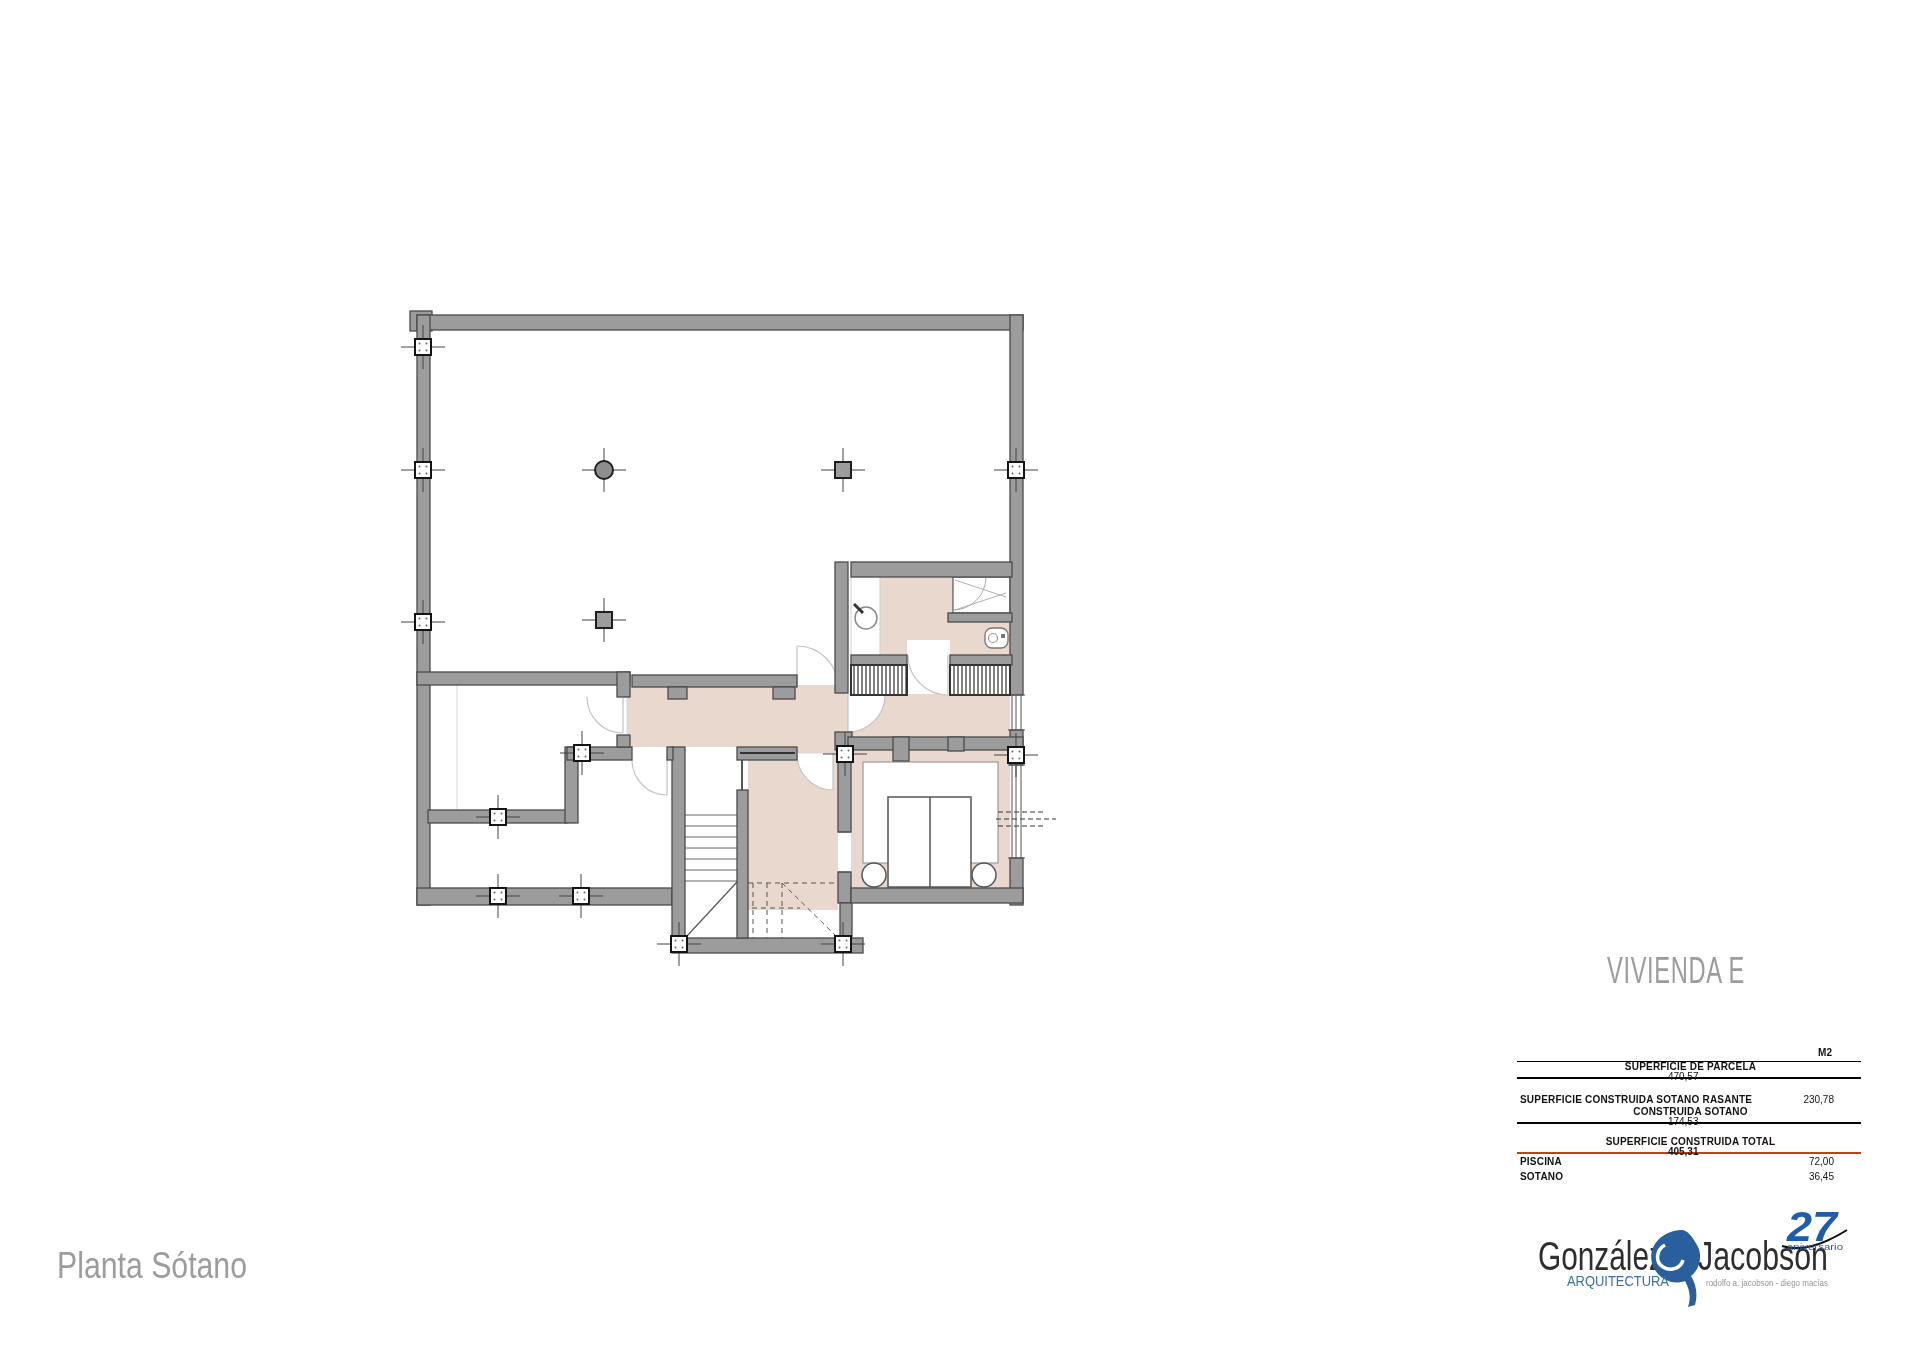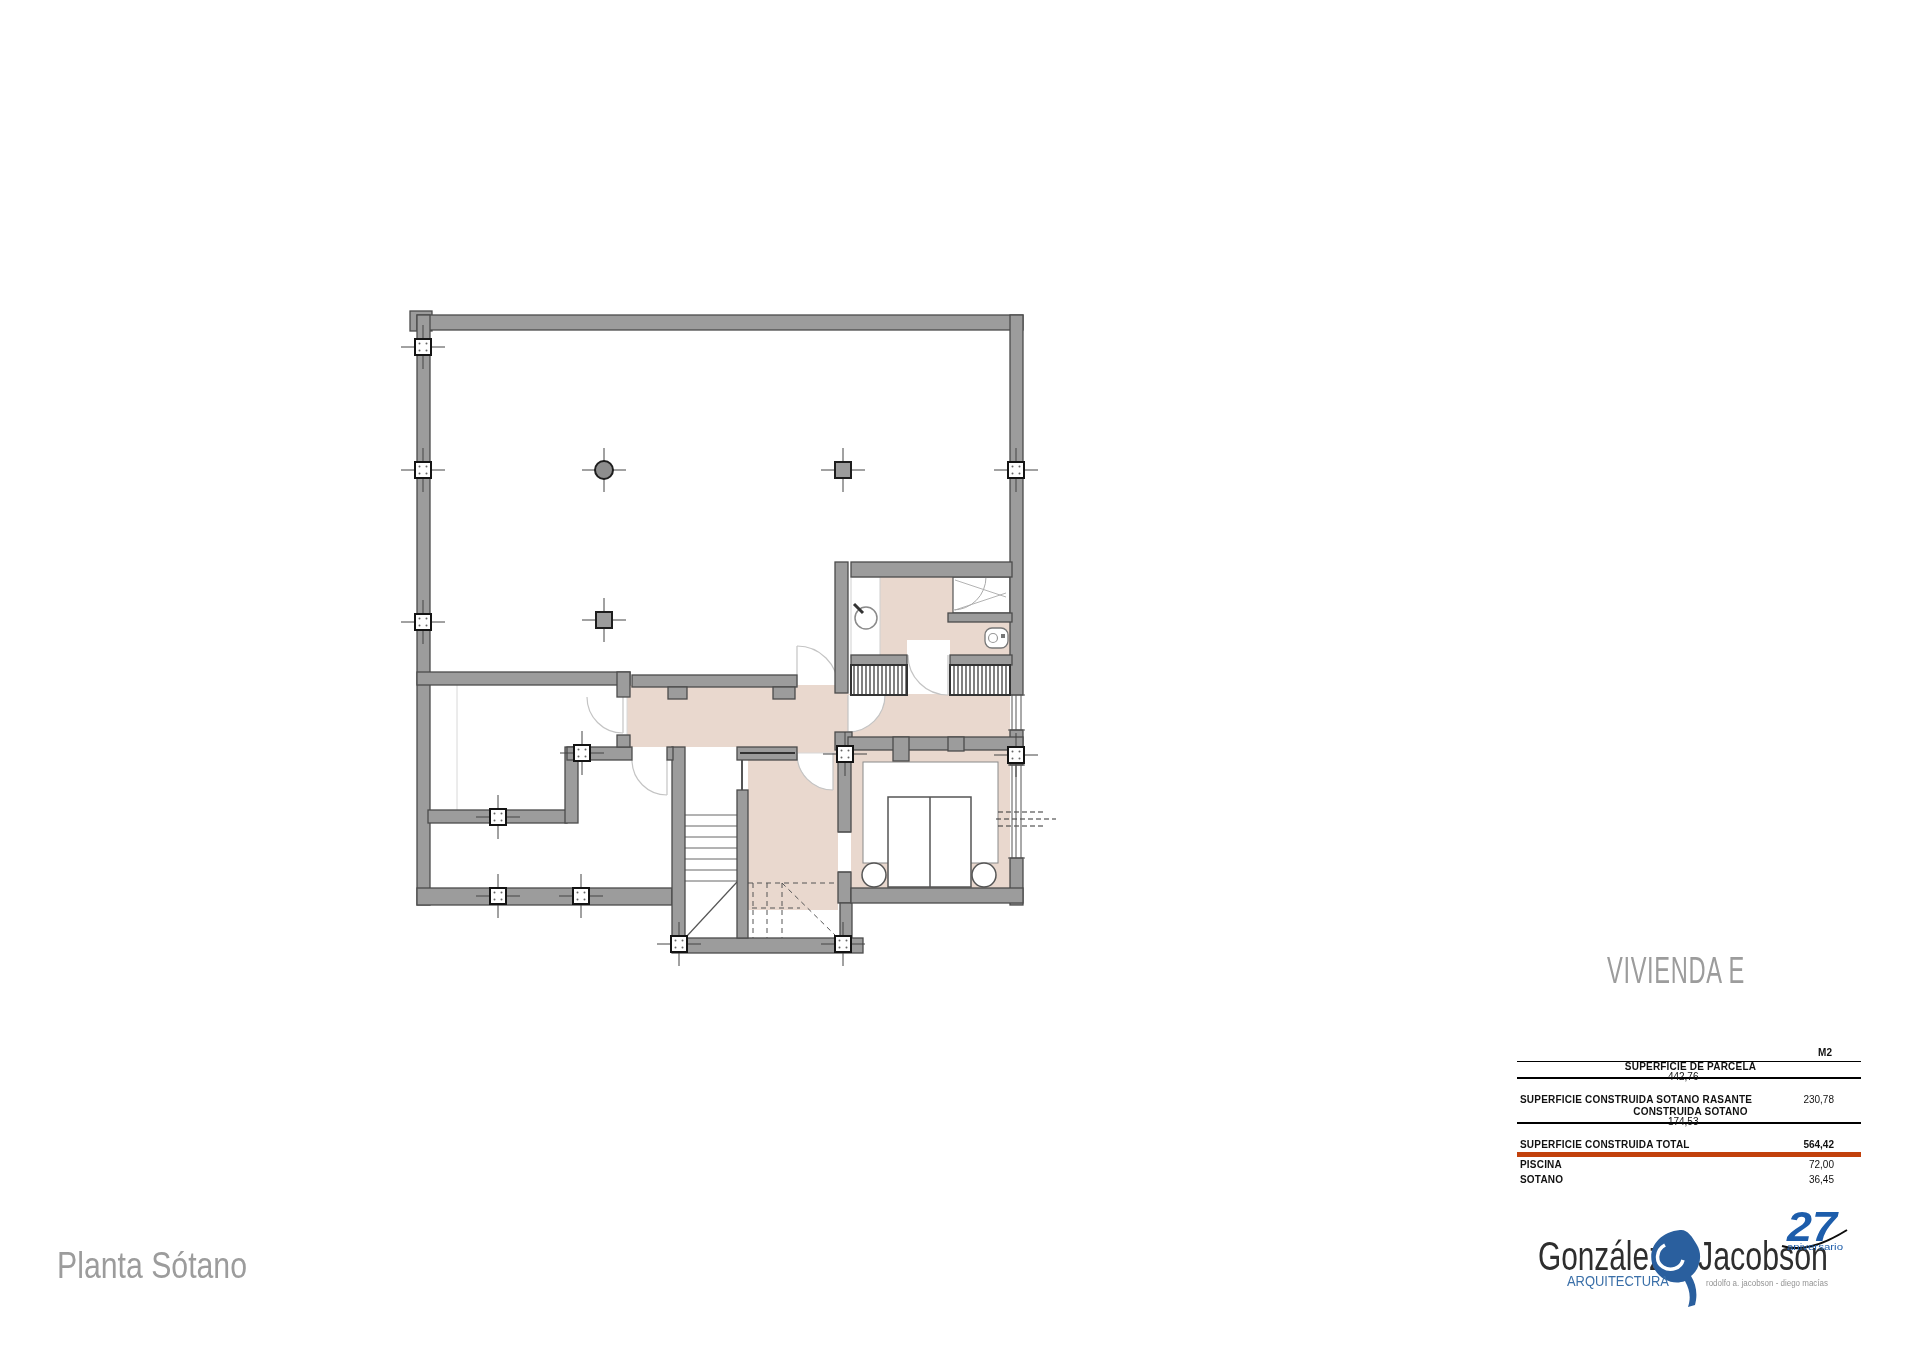--- a/index.html
+++ b/index.html
@@ -18,21 +18,21 @@
   
   .area-table{position:absolute;left:1517px;top:1036px;width:344px;color:#111;
               font-size:10px;line-height:1;margin-top:8px;}
   .arow{display:flex;justify-content:space-between;align-items:center;height:15px;}
   .arow .alabel{font-weight:bold;letter-spacing:.2px;padding-left:3px;}
   .arow .aval{min-width:46px;text-align:right;margin-right:27px;}
   .m2row{justify-content:flex-end;height:17px;font-weight:bold;}
   .m2row .aval{margin-right:29px;}
   .b-top{border-top:1.5px solid #000;}
   .b-bot-thick{border-bottom:2.5px solid #000;flex-direction:column;}
-  .b-bot{border-bottom:5px solid #c2410c;}
+  .b-bot{border-bottom:2px solid #c2410c;flex-direction:column;}
   .spacer{height:13px;}
   .val-bold{font-weight:bold;}
 
   
   .logo-svg{position:absolute;left:1530px;top:1195px;width:330px;height:115px;}
 </style>
 </head>
 <body>
 
 <div class="canvas">
@@ -247,35 +247,35 @@
 
   <div class="big-label project-title">VIVIENDA E</div>
   <div class="big-label plan-title">Planta Sótano</div>
 
   <div class="area-table">
     <div class="arow m2row">
       <span class="aval">M2</span>
     </div>
     <div class="arow b-top b-bot-thick">
       <span class="alabel">SUPERFICIE DE PARCELA</span>
-      <span class="aval">442,76</span>
+      <span class="aval">470,57</span>
     </div>
     <div class="spacer"></div>
     <div class="arow">
       <span class="alabel">SUPERFICIE CONSTRUIDA SOTANO RASANTE</span>
       <span class="aval">230,78</span>
     </div>
     <div class="arow b-bot-thick">
       <span class="alabel">CONSTRUIDA SOTANO</span>
       <span class="aval">174,53</span>
     </div>
     <div class="spacer"></div>
     <div class="arow b-bot">
       <span class="alabel">SUPERFICIE CONSTRUIDA TOTAL</span>
-      <span class="aval val-bold">564,42</span>
+      <span class="aval val-bold">405,31</span>
     </div>
     <div class="arow">
       <span class="alabel">PISCINA</span>
       <span class="aval">72,00</span>
     </div>
     <div class="arow">
       <span class="alabel">SOTANO</span>
       <span class="aval">36,45</span>
     </div>
   </div>

